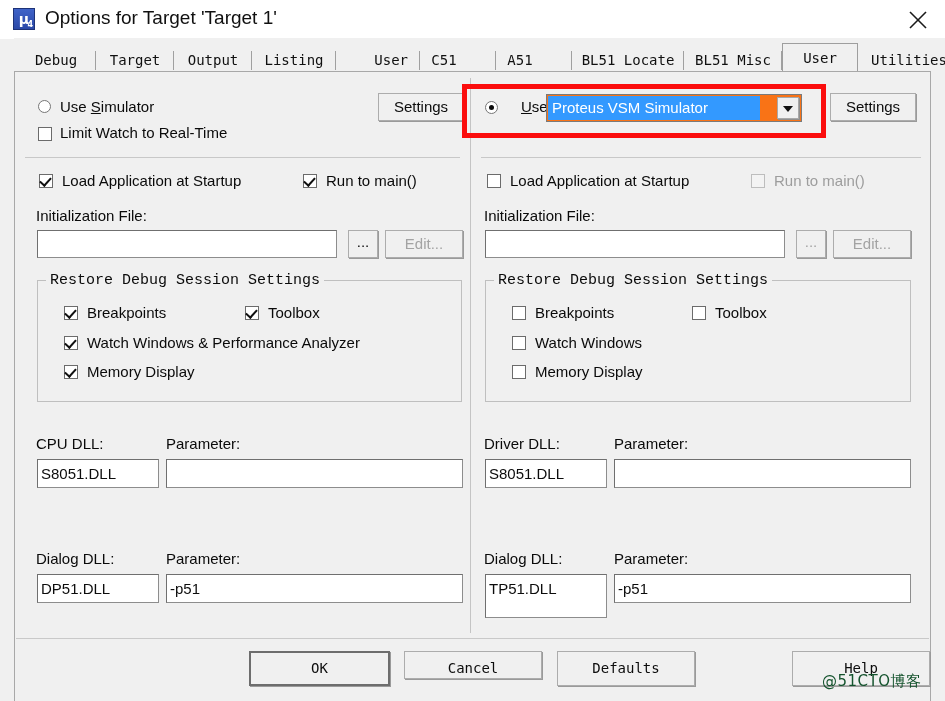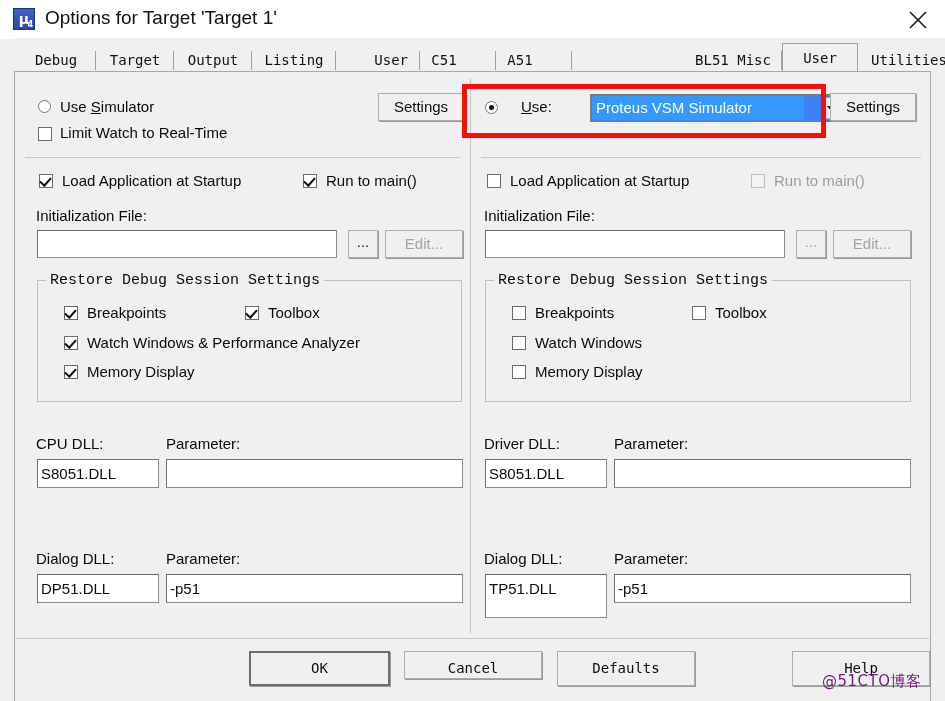--- a/index.html
+++ b/index.html
@@ -195,22 +195,22 @@
     position:absolute;
     background:#f0f0f0;
     padding:0 4px;
     font-family:Liberation Mono, monospace;
     font-size:15px;color:#0a0a0a;
     white-space:nowrap;
   }
 
   
   #combo{
-    position:absolute;left:590px;top:94px;width:256px;height:28px;
-    background:#3b82f6;
+    position:absolute;left:546px;top:94px;width:256px;height:28px;
+    background:#f97316;
     border:1px solid #7a7a7a;
     box-sizing:border-box;
     cursor:default;
   }
   #combo-text{
     position:absolute;left:1px;top:1px;width:212px;height:24px;
     background:#3399ff;
     color:#ffffff;
     font-family:"Liberation Sans", sans-serif;
     font-size:15px;
@@ -252,21 +252,21 @@
     box-sizing:border-box;
   }
   #bottom-rule{
     position:absolute;left:16px;top:638px;width:913px;height:1px;
     background:#c9c9c9;
   }
   #watermark{
     position:absolute;left:822px;top:672px;
     font-family:"DejaVu Sans", sans-serif;
     font-size:15px;
-    color:#701a75;
+    color:#14532d;
     white-space:nowrap;
     letter-spacing:0.5px;
   }
 </style>
 </head>
 <body>
 
 <div id="backdrop">
   <div id="backdrop-strip">
       <div>1</div>
@@ -320,20 +320,23 @@
     </div>
     <div class="tab" style="left:322px;width:84px;text-align:right;">
       <span style="position:relative;left:-12px;">User</span><span class="sep"></span>
     </div>
     <div class="tab" style="left:406px;width:76px;">
       <span style="position:relative;left:-14px;">C51</span><span class="sep"></span>
     </div>
     <div class="tab" style="left:482px;width:76px;">
       <span style="position:relative;left:-14px;">A51</span><span class="sep"></span>
     </div>
+    <div class="tab" style="left:558px;width:112px;">
+      <span>BL51 Locate</span><span class="sep"></span>
+    </div>
     <div class="tab" style="left:670px;width:98px;">
       <span>BL51 Misc</span><span class="sep"></span>
     </div>
     <div class="tab active" style="left:768px;width:76px;">
       <span>User</span>
     </div>
     <div class="tab" style="left:844px;width:102px;">
       <span>Utilities</span>
     </div>
   </div>

